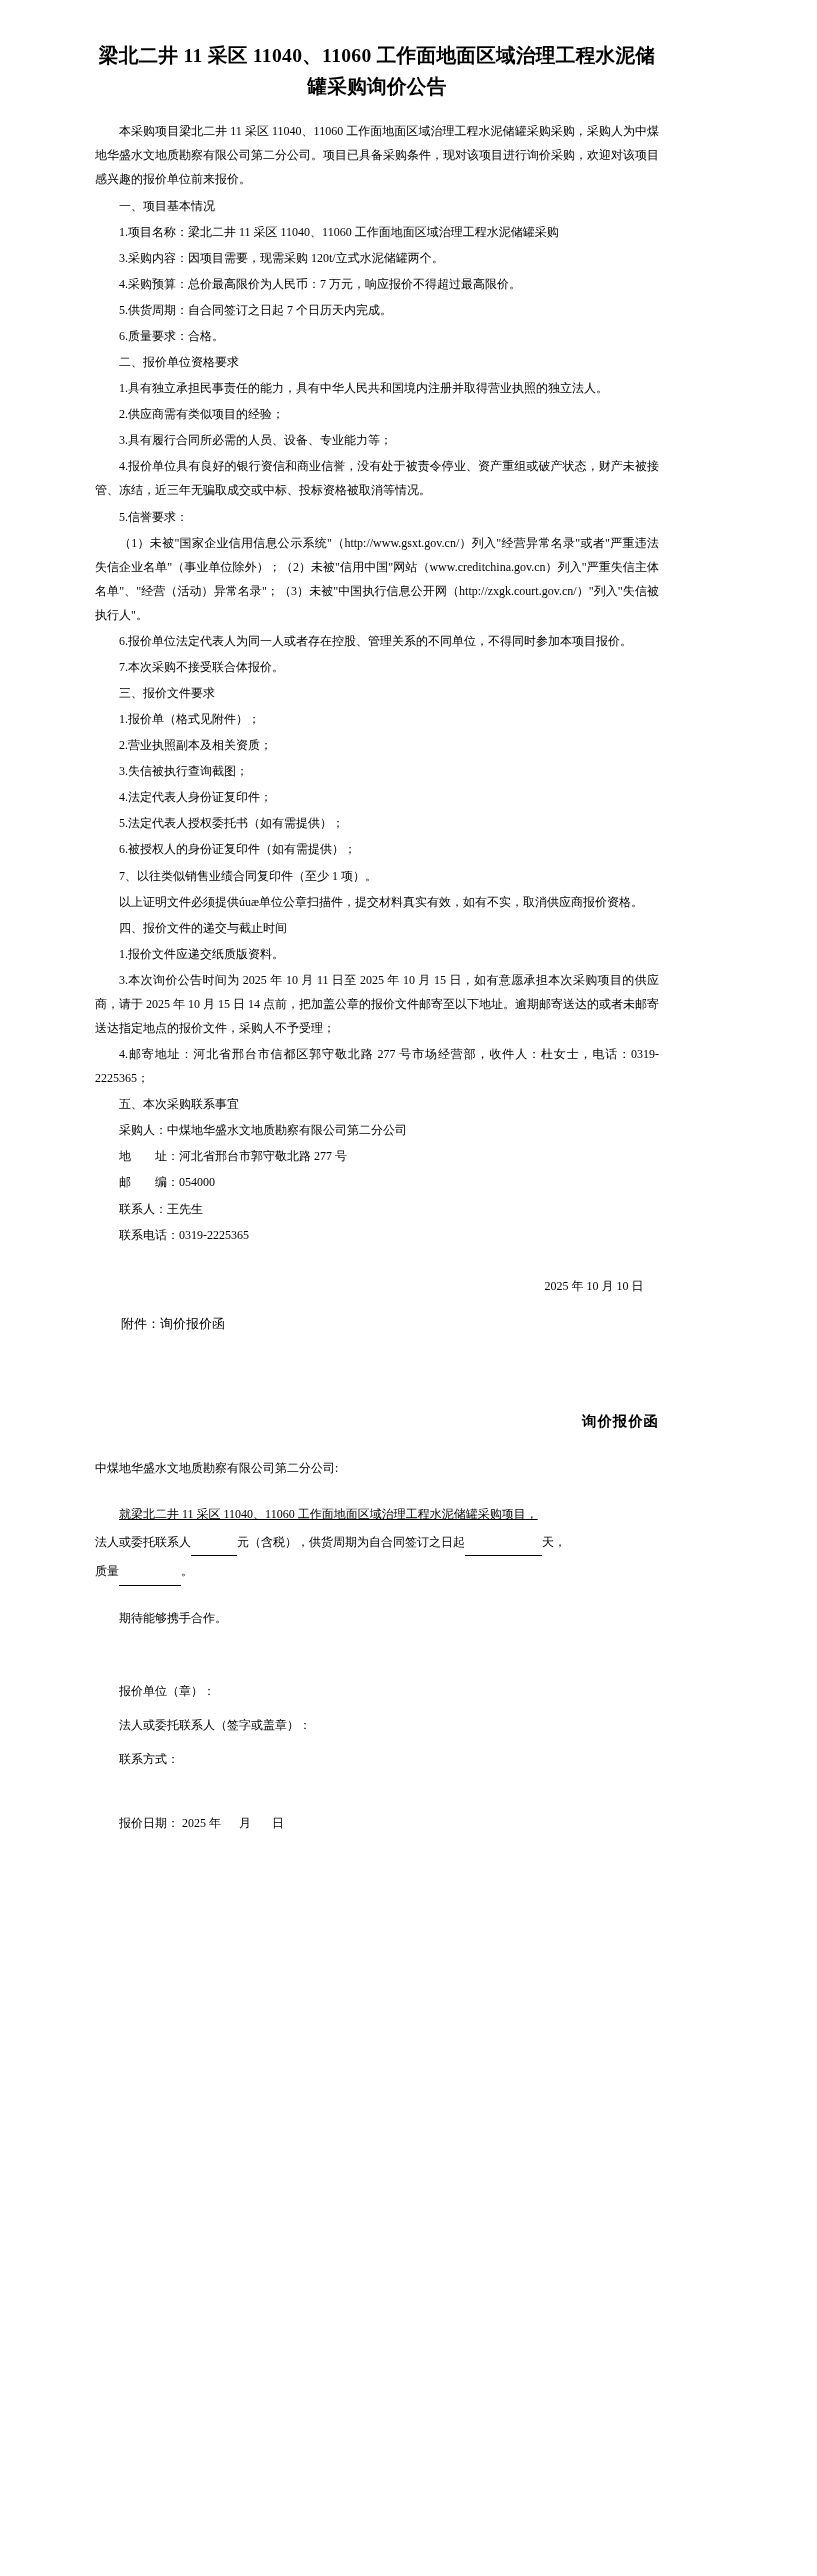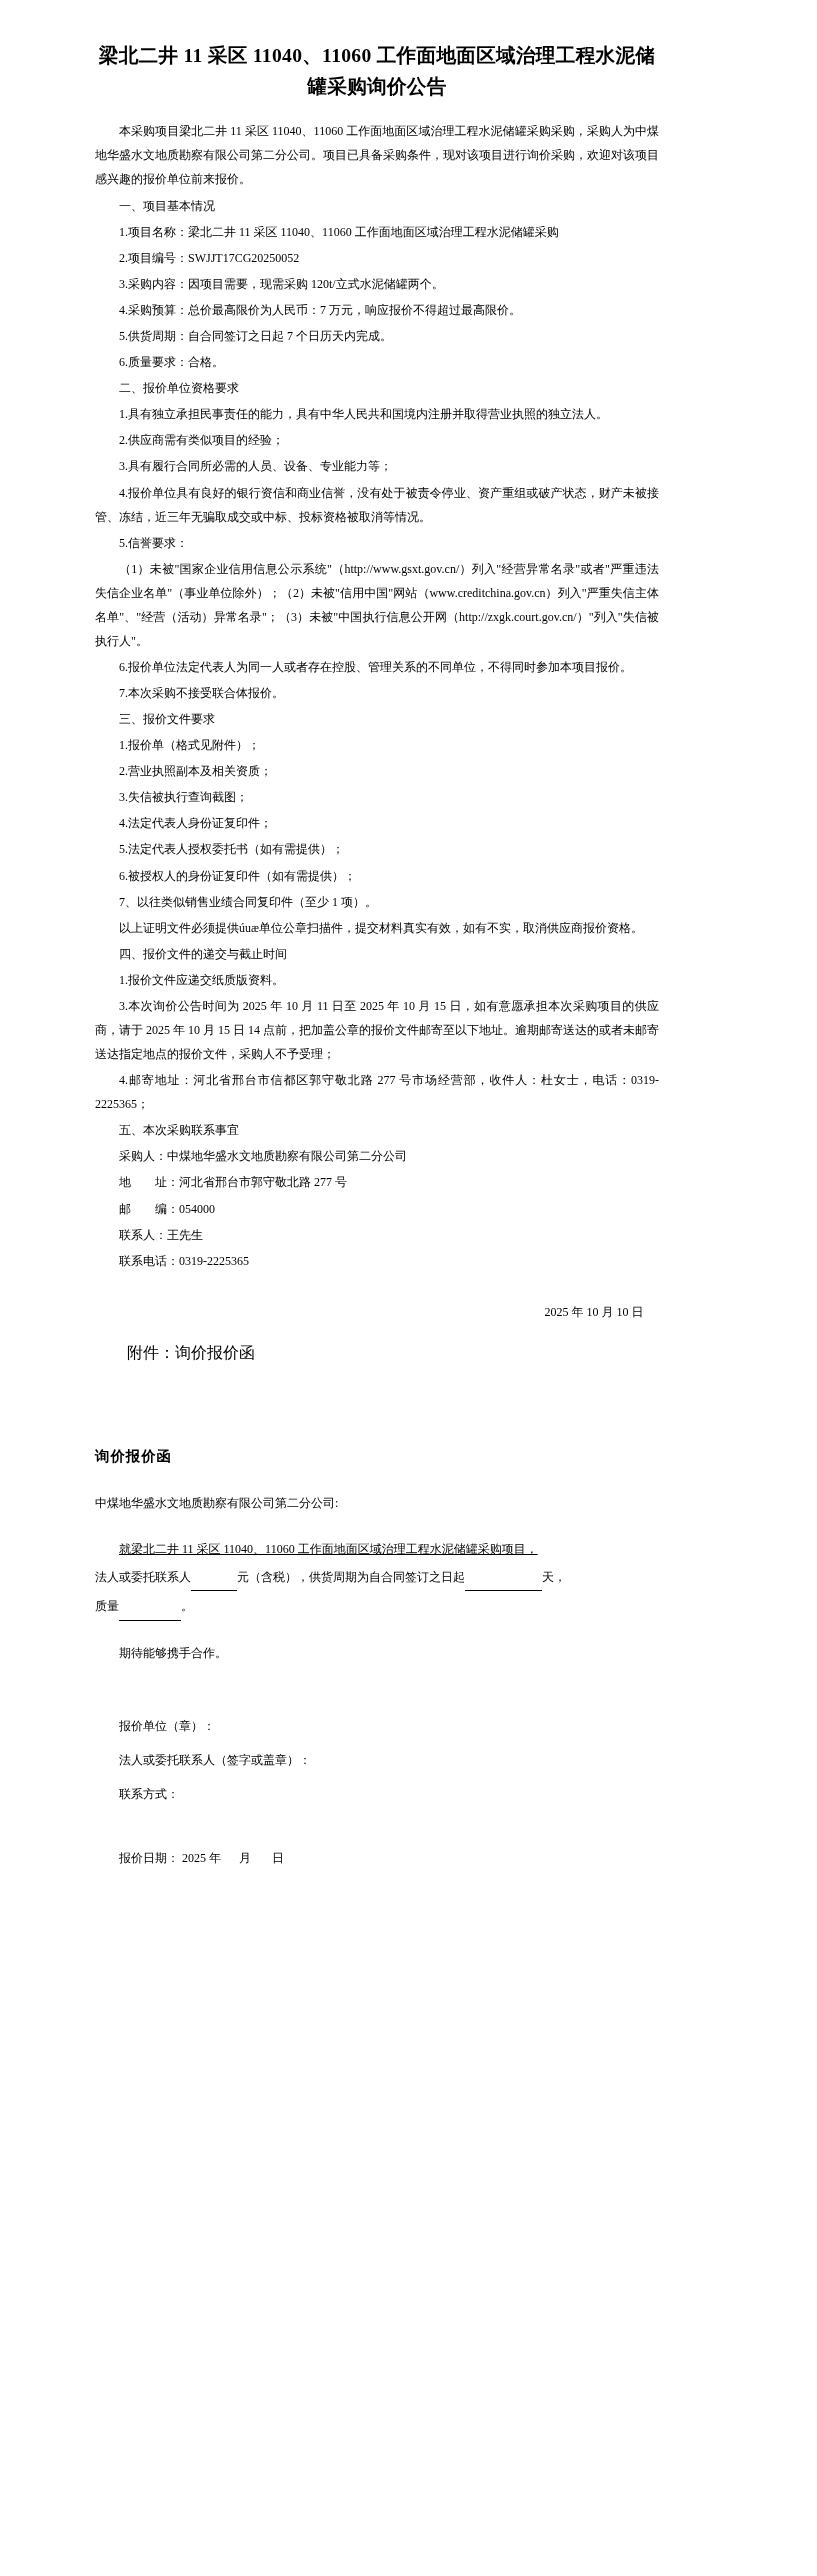--- a/index.html
+++ b/index.html
@@ -53,31 +53,31 @@
     margin-top: 27px;
     font-size: 12px;
     line-height: 2.0;
     text-align: right;
     padding-right: 15.5px;
   }
   .sign-block div {
     margin-bottom: 1px;
   }
   .attach-line {
-    font-size: 16px;
+    font-size: 13px;
     line-height: 2.0;
     margin-top: 13.4px;
     text-indent: 2em;
   }
   .spacer-lg { height: 62px; }
   .spacer-sm { height: 17.5px; }
   .form-title {
     font-size: 14.4px;
     font-weight: bold;
-    text-align: left;
+    text-align: right;
     margin: 0 0 25px 0;
     letter-spacing: 1px;
   }
   p.form-line {
     font-size: 12px;
     line-height: 2.1;
     margin: 0 0 3.1px 0;
     text-indent: 0;
   }
   p.form-line.indent2 {
@@ -121,21 +121,20 @@
 <body>
 
 <div class="page">
 
   <h1 class="doc-title">梁北二井 11 采区 11040、11060 工作面地面区域治理工程水泥储罐采购询价公告</h1>
 
   <p class="body-text">本采购项目梁北二井 11 采区 11040、11060 工作面地面区域治理工程水泥储罐采购采购，采购人为中煤地华盛水文地质勘察有限公司第二分公司。项目已具备采购条件，现对该项目进行询价采购，欢迎对该项目感兴趣的报价单位前来报价。</p>
 
   <p class="section-head">一、项目基本情况</p>
   <p class="item">1.项目名称：梁北二井 11 采区 11040、11060 工作面地面区域治理工程水泥储罐采购</p>
-  <p class="item">2.项目编号：SWJJT17CG20250052</p>
   <p class="item">3.采购内容：因项目需要，现需采购 120t/立式水泥储罐两个。</p>
   <p class="item">4.采购预算：总价最高限价为人民币：7 万元，响应报价不得超过最高限价。</p>
   <p class="item">5.供货周期：自合同签订之日起 7 个日历天内完成。</p>
   <p class="item">6.质量要求：合格。</p>
 
   <p class="section-head">二、报价单位资格要求</p>
   <p class="item">1.具有独立承担民事责任的能力，具有中华人民共和国境内注册并取得营业执照的独立法人。</p>
   <p class="item">2.供应商需有类似项目的经验；</p>
   <p class="item">3.具有履行合同所必需的人员、设备、专业能力等；</p>
   <p class="item">4.报价单位具有良好的银行资信和商业信誉，没有处于被责令停业、资产重组或破产状态，财产未被接管、冻结，近三年无骗取成交或中标、投标资格被取消等情况。</p>

